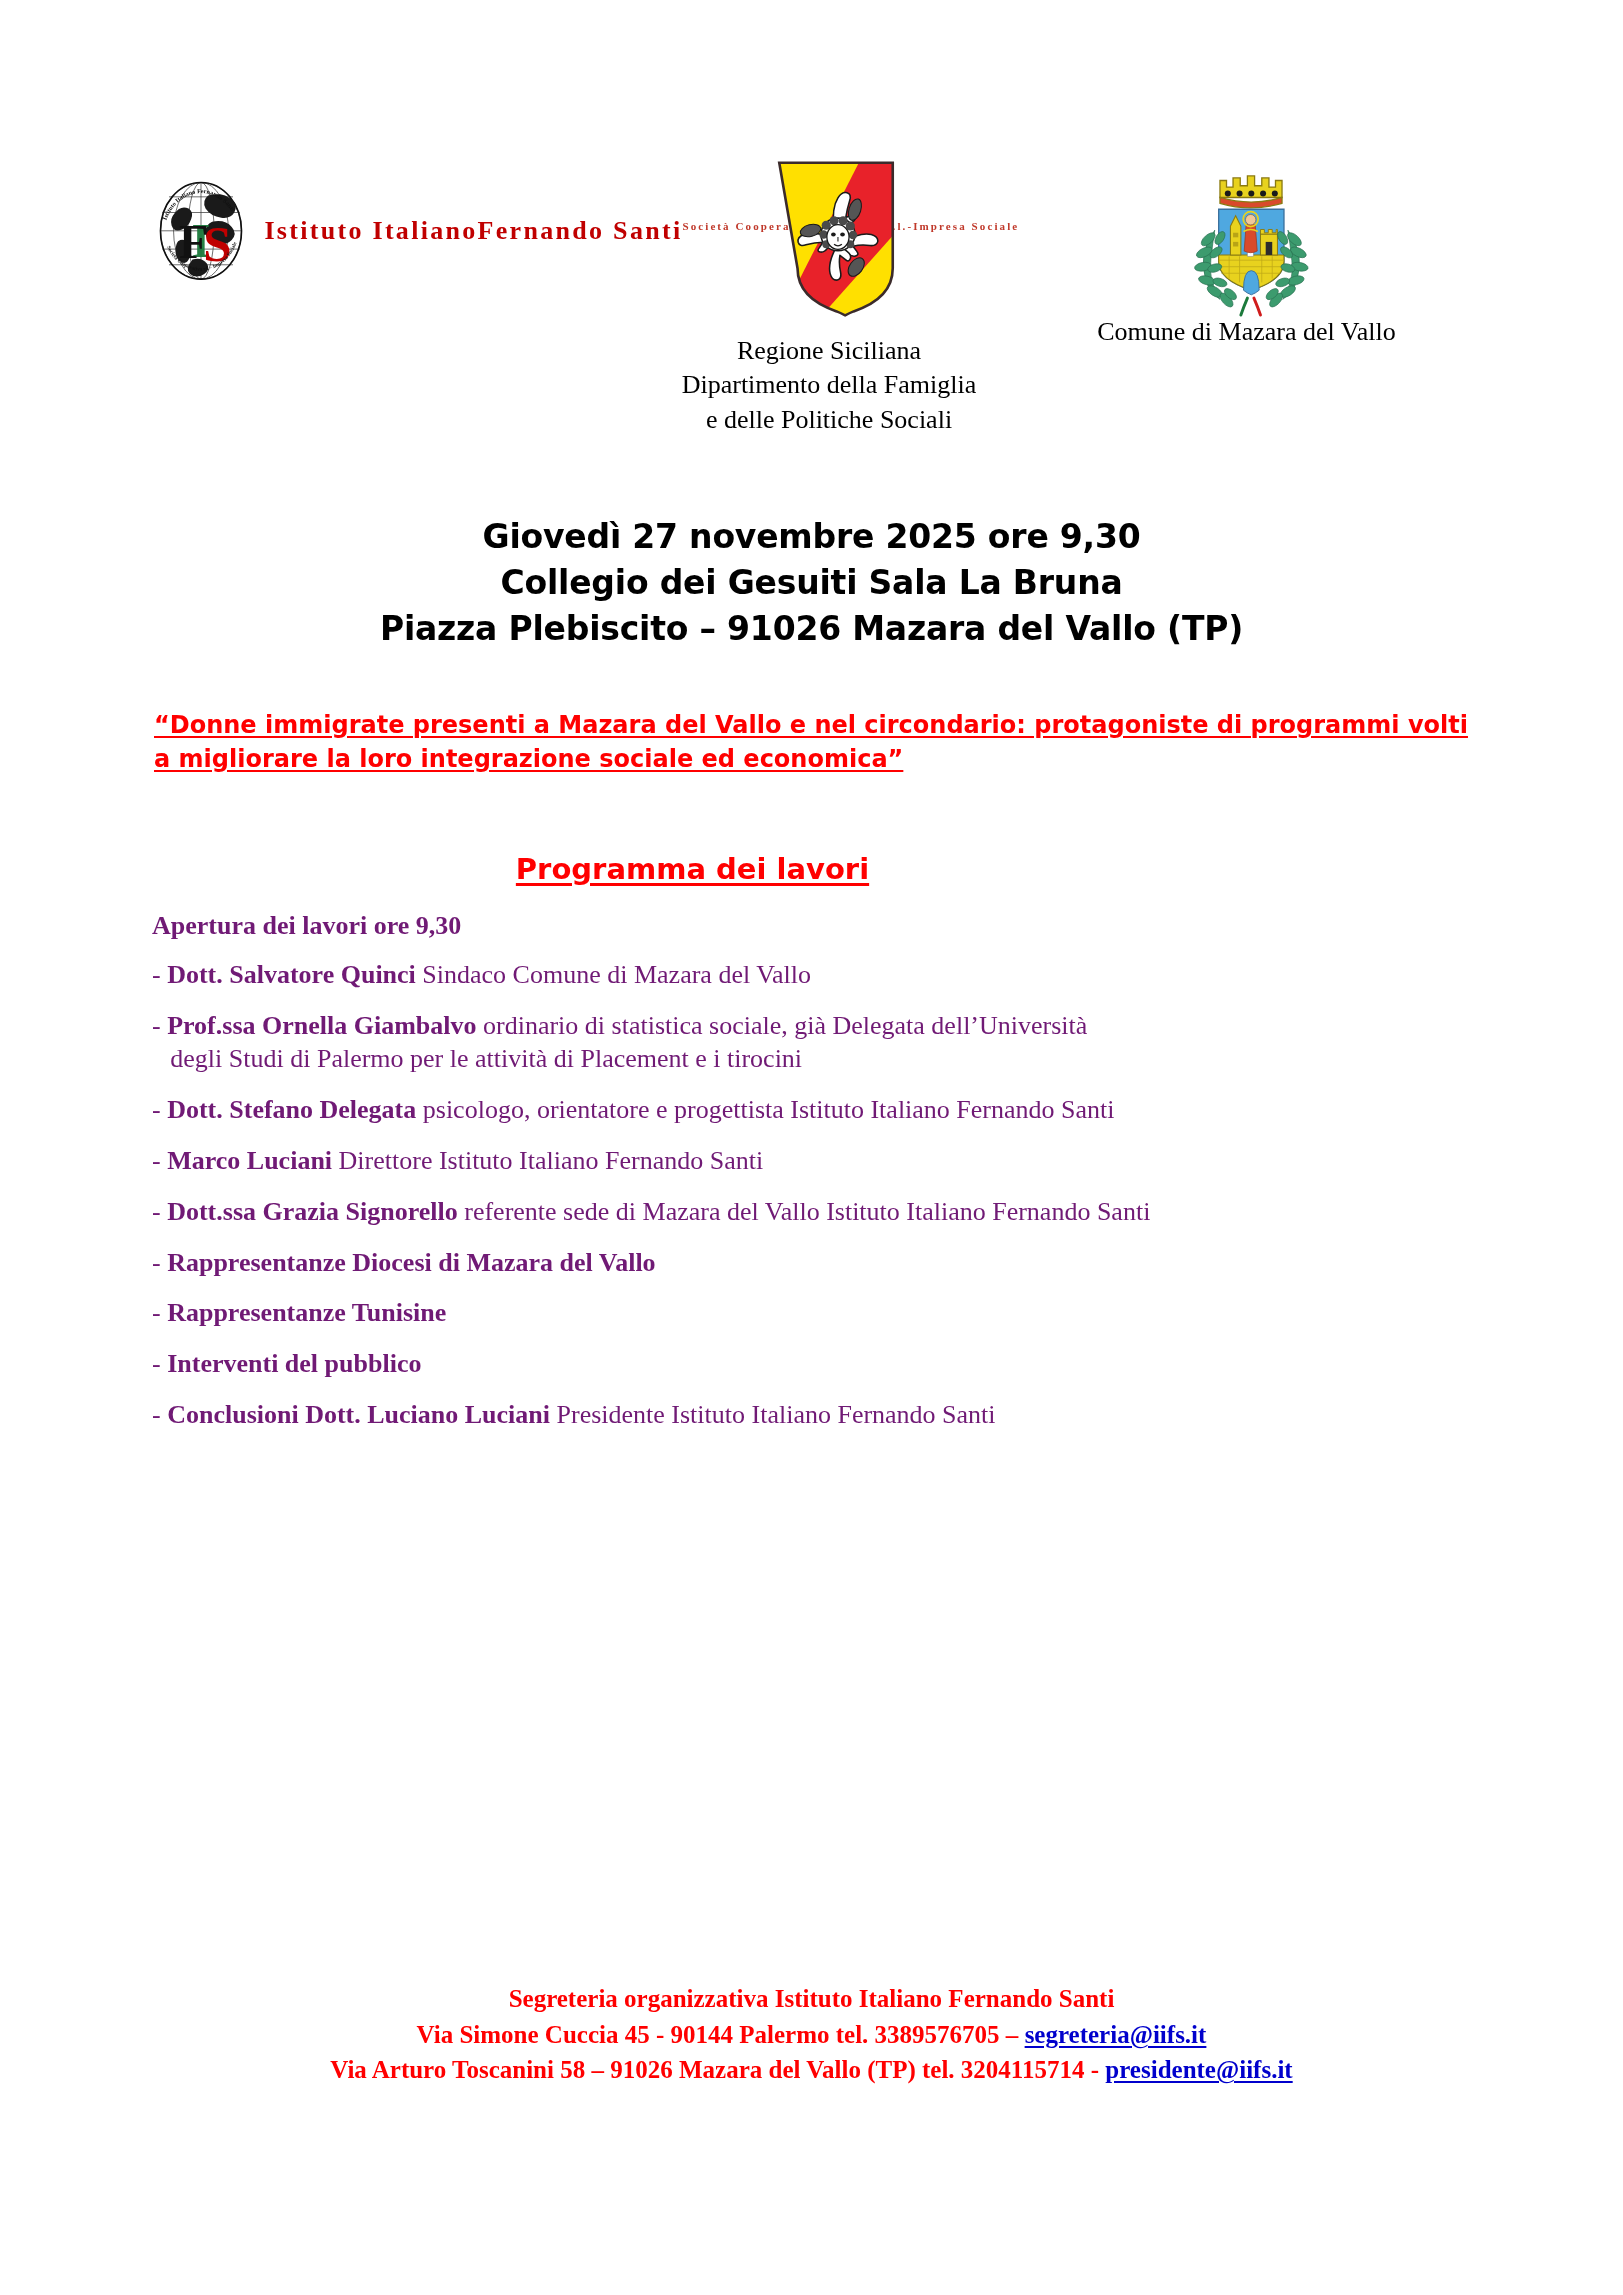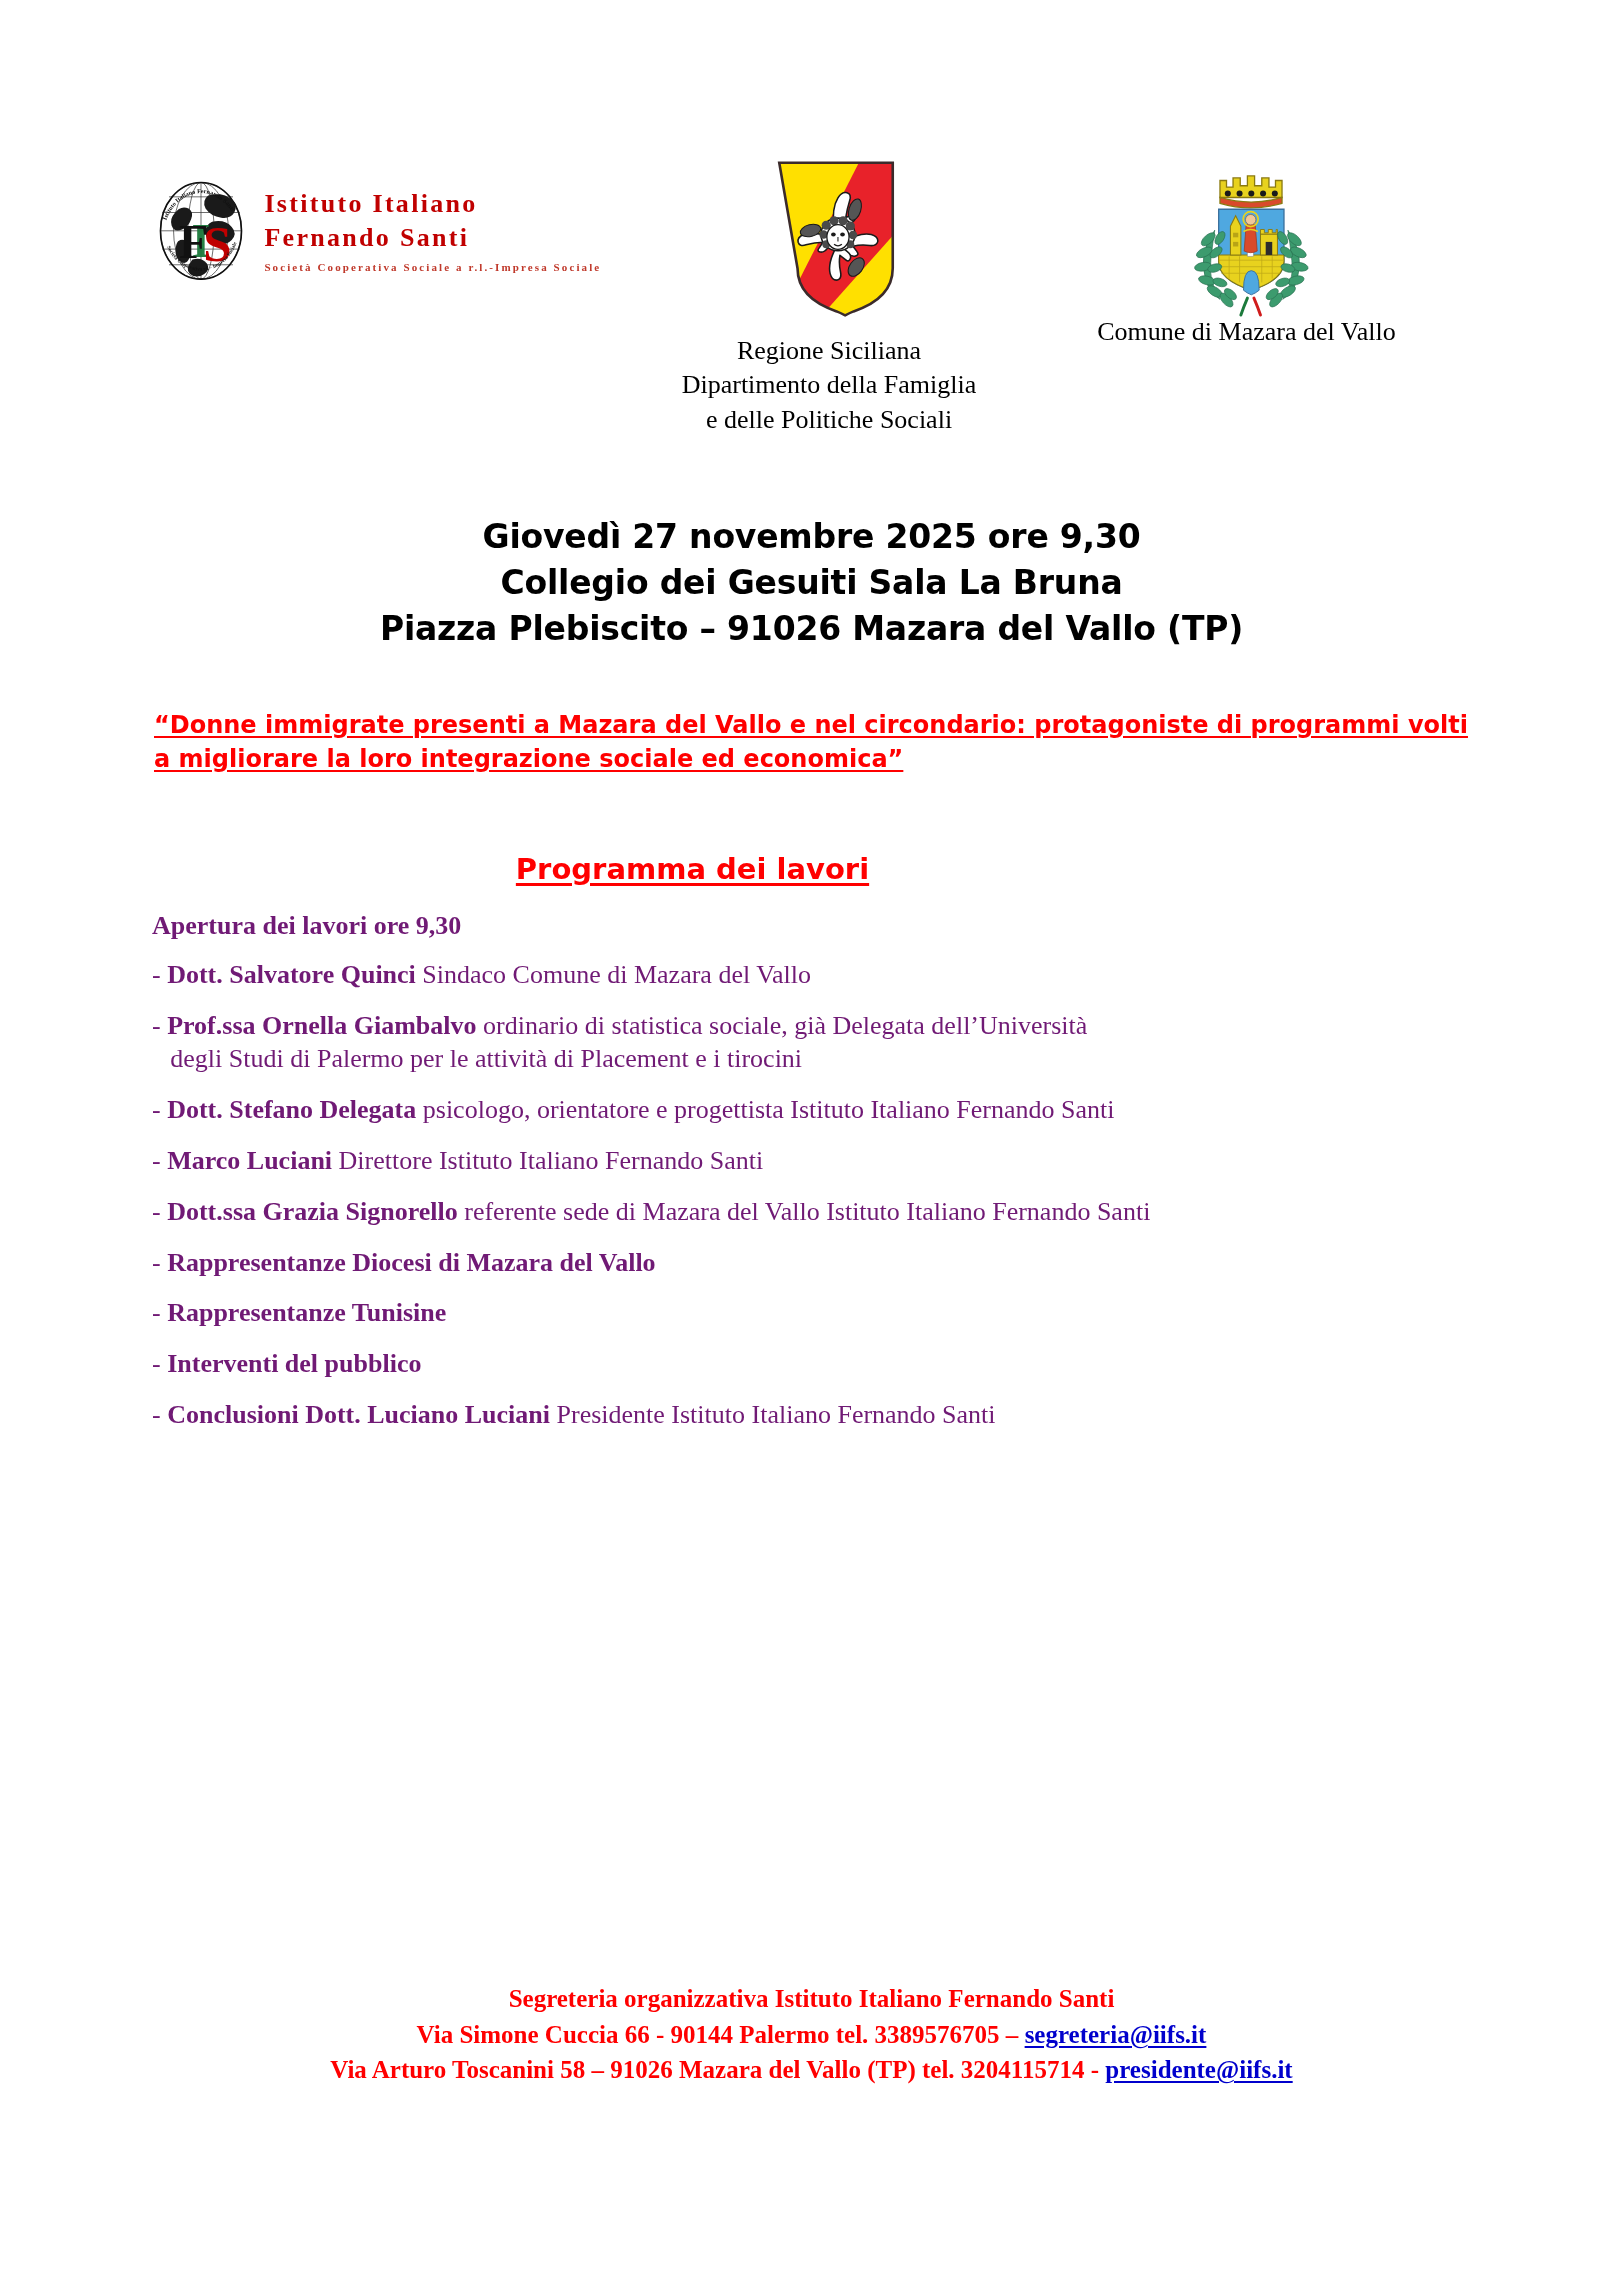--- a/index.html
+++ b/index.html
@@ -44,21 +44,21 @@
     gap: 14.4px;
   }
   .iifs-globe {
     width: 98px;
     height: 113px;
     flex: 0 0 auto;
     position: relative;
   }
   .iifs-words {
     display: flex;
-    flex-direction: column;
+    flex-direction: row;
     justify-content: center;
     padding-top: 2.6px;
   }
   .iifs-line1, .iifs-line2 {
     color: #C00000;
     font-family: "Liberation Serif", "DejaVu Serif", serif;
     font-weight: bold;
     font-size: 26px;
     letter-spacing: 2.3px;
     line-height: 1.32;
@@ -430,21 +430,21 @@
         <div class="prog-item"><span>- </span><b>Rappresentanze Diocesi di Mazara del Vallo</b></div>
         <div class="prog-item"><span>- </span><b>Rappresentanze Tunisine</b></div>
         <div class="prog-item"><span>- </span><b>Interventi del pubblico</b></div>
         <div class="prog-item"><span>- </span><b>Conclusioni Dott. Luciano Luciani</b><span> Presidente Istituto Italiano Fernando Santi</span></div>
       </div>
   </div>
 
   <div class="footer">
     <span class="fline u">Segreteria organizzativa Istituto Italiano Fernando Santi</span>
     <span class="fline">
-      <span class="u">Via Simone Cuccia 66 - 90144 Palermo tel. 3389576705 – </span><a class="mail" href="#">segreteria@iifs.it</a>
+      <span class="u">Via Simone Cuccia 45 - 90144 Palermo tel. 3389576705 – </span><a class="mail" href="#">segreteria@iifs.it</a>
     </span>
     <span class="fline">
       <span class="u">Via Arturo Toscanini 58 – 91026 Mazara del Vallo (TP) tel. 3204115714 - </span><a class="mail" href="#">presidente@iifs.it</a>
     </span>
   </div>
 
 </div>
 
 
 </body></html>

